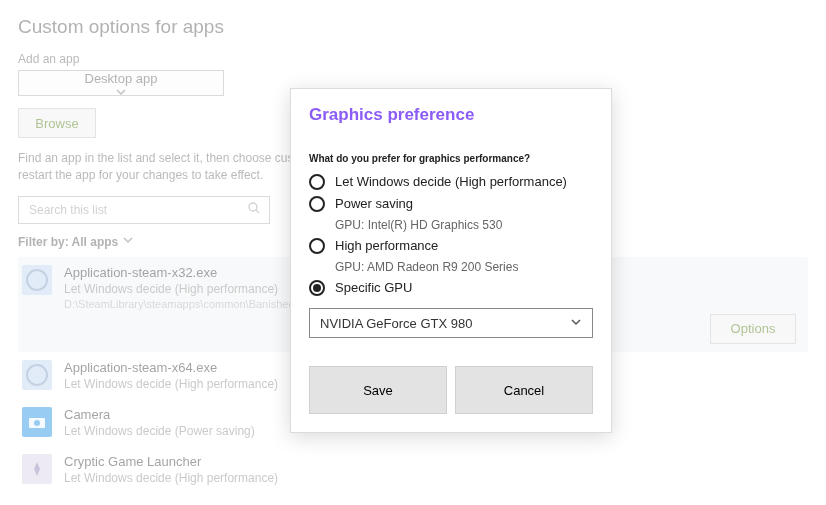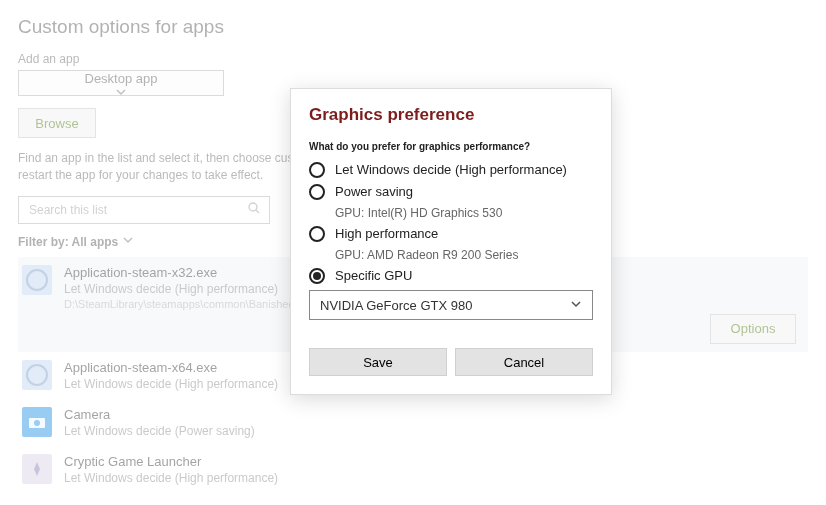--- a/index.html
+++ b/index.html
@@ -163,22 +163,22 @@
     background: #ffffff;
     border: 1px solid #dcdcdc;
     box-shadow: 0 4px 20px rgba(0,0,0,0.15);
     z-index: 10;
     padding: 16px 18px 18px 18px;
     box-sizing: border-box;
   }
   .dlg-title {
     font-size: 17px;
     font-weight: 600;
-    margin-bottom: 16px;
-    color:#7f1d1d;
+    margin-bottom: 28px;
+    color:#8b5cf6;
   }
   .dlg-question {
     font-size: 10px;
     font-weight: 600;
     margin-bottom: 10px;
     color:#222;
   }
   .radio-row {
     display: flex;
     align-items: flex-start;
@@ -214,32 +214,32 @@
   }
   .gpu-select {
     width: 100%;
     height: 30px;
     border: 1px solid #888;
     display: flex;
     align-items: center;
     justify-content: space-between;
     padding: 0 10px;
     font-size: 13px;
-    margin-top: 6px;
+    margin-top: 12px;
     box-sizing: border-box;
     cursor: pointer;
   }
   .dlg-actions {
     display: flex;
     gap: 8px;
     margin-top: 28px;
   }
   .dlg-btn {
     flex: 1;
-    height: 28px;
+    height: 48px;
     background: #e3e3e3;
     border: 1px solid #d0d0d0;
     font-size: 13px;
     cursor: pointer;
   }
   svg.chev{width:12px;height:12px;}
 </style>
 </head>
 <body>
 

